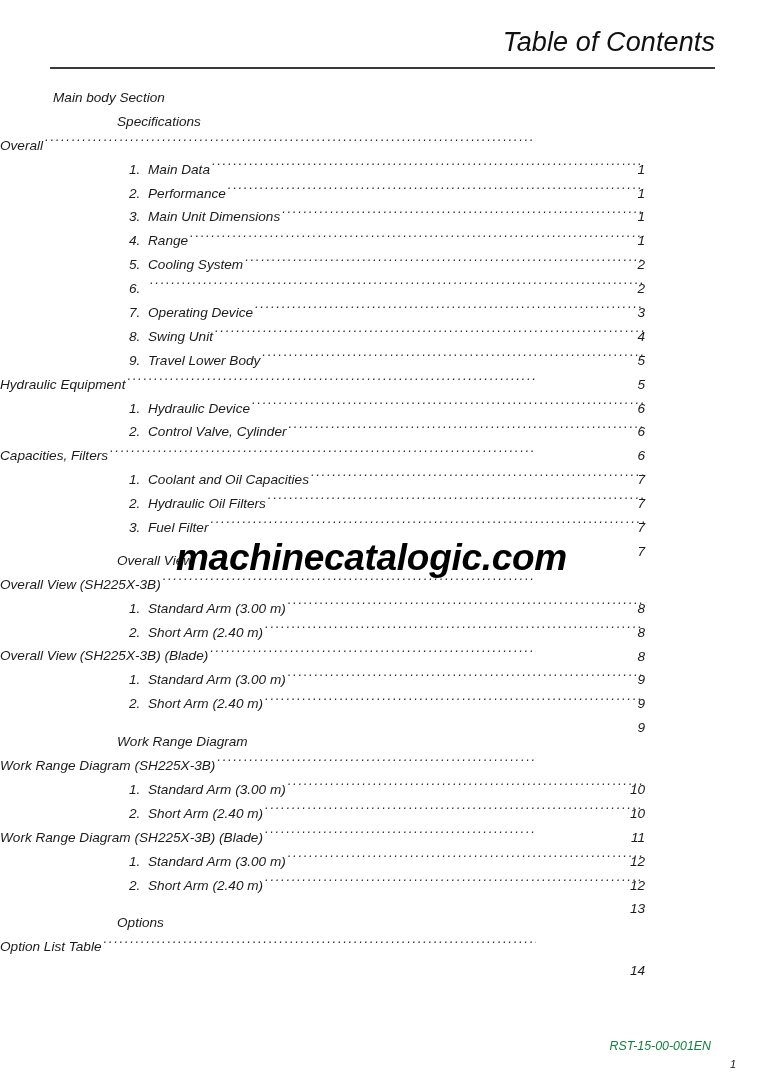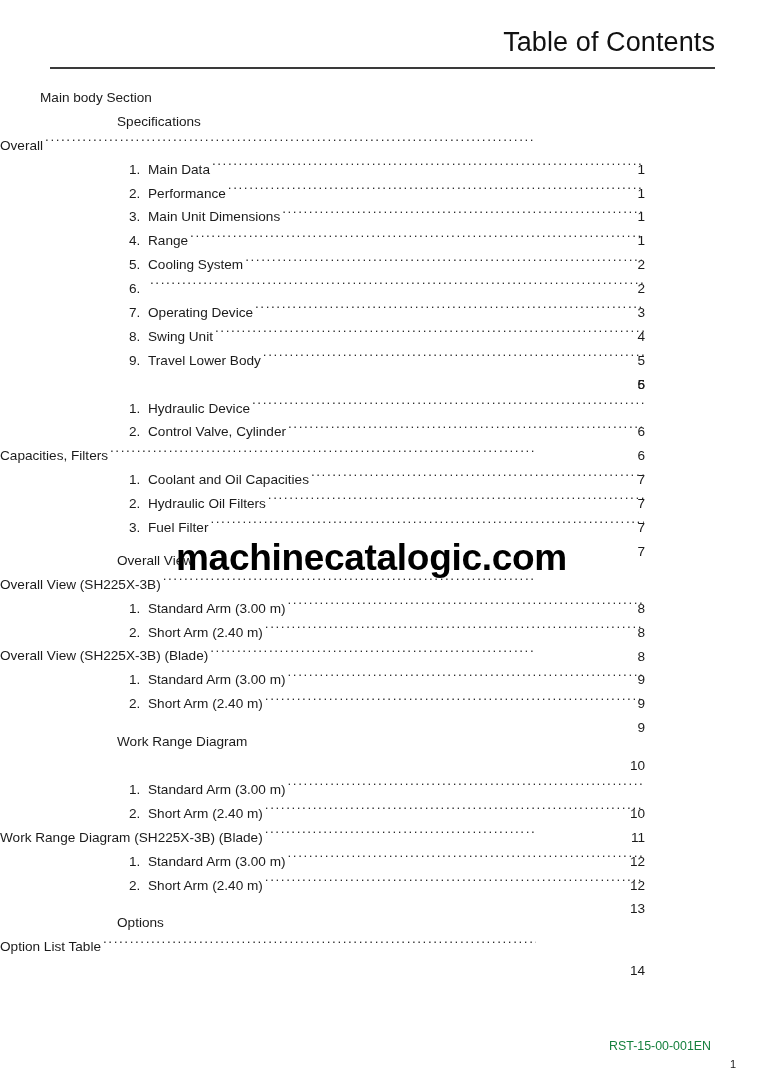--- a/index.html
+++ b/index.html
@@ -13,20 +13,21 @@
     position: relative;
     font-family: "Liberation Sans", sans-serif;
     color: #1a1a1a;
     overflow: hidden;
   }
 
   .page {
     position: relative;
     width: 764px;
     height: 1087px;
+    font-style: italic;
   }
 
   
   .title-block {
     position: absolute;
     left: 50px;
     top: 28px;
     width: 665px;
   }
   .doc-title {
@@ -101,21 +102,21 @@
 
   .pageno {
     position: absolute;
     width: 60px;
     text-align: right;
     font-size: 13.6px;
     color: #1b1b1b;
   }
 
   
-  .lvl1 { padding-left: 40px; }
+  .lvl1 { padding-left: 53px; }
   .lvl2 { padding-left: 117px; }
   .lvl3 { }
   .lvl4 { padding-left: 129px; }
 
   .lvl1 .entry { width: calc(645px - 53px); }
   .lvl2 .entry { width: calc(645px - 86px); }
   .lvl3 .entry { width: calc(645px - 108px); }
   .lvl4 .entry { width: calc(645px - 129px); }
 
   .lvl4 .num { width: 19px; }
@@ -249,20 +250,24 @@
       </div>
       <div class="row lvl4">
         <div class="entry">
           <span class="num">9.</span>
           <span class="label">Travel Lower Body</span>
           <span class="leader"></span>
         </div>
         <span class="pageno">5</span>
       </div>
       <div class="row lvl3">
+        <div class="entry">
+          <span class="label">Hydraulic Equipment</span>
+          <span class="leader"></span>
+        </div>
         <span class="pageno">6</span>
       </div>
       <div class="row lvl4">
         <div class="entry">
           <span class="num">1.</span>
           <span class="label">Hydraulic Device</span>
           <span class="leader"></span>
         </div>
         <span class="pageno">6</span>
       </div>
@@ -357,20 +362,24 @@
         </div>
         <span class="pageno">9</span>
       </div>
       <div class="spacer-md"></div>
       <div class="row lvl2 heading">
         <div class="entry">
           <span class="label">Work Range Diagram</span>
         </div>
       </div>
       <div class="row lvl3">
+        <div class="entry">
+          <span class="label">Work Range Diagram (SH225X-3B)</span>
+          <span class="leader"></span>
+        </div>
         <span class="pageno">10</span>
       </div>
       <div class="row lvl4">
         <div class="entry">
           <span class="num">1.</span>
           <span class="label">Standard Arm (3.00 m)</span>
           <span class="leader"></span>
         </div>
         <span class="pageno">10</span>
       </div>

